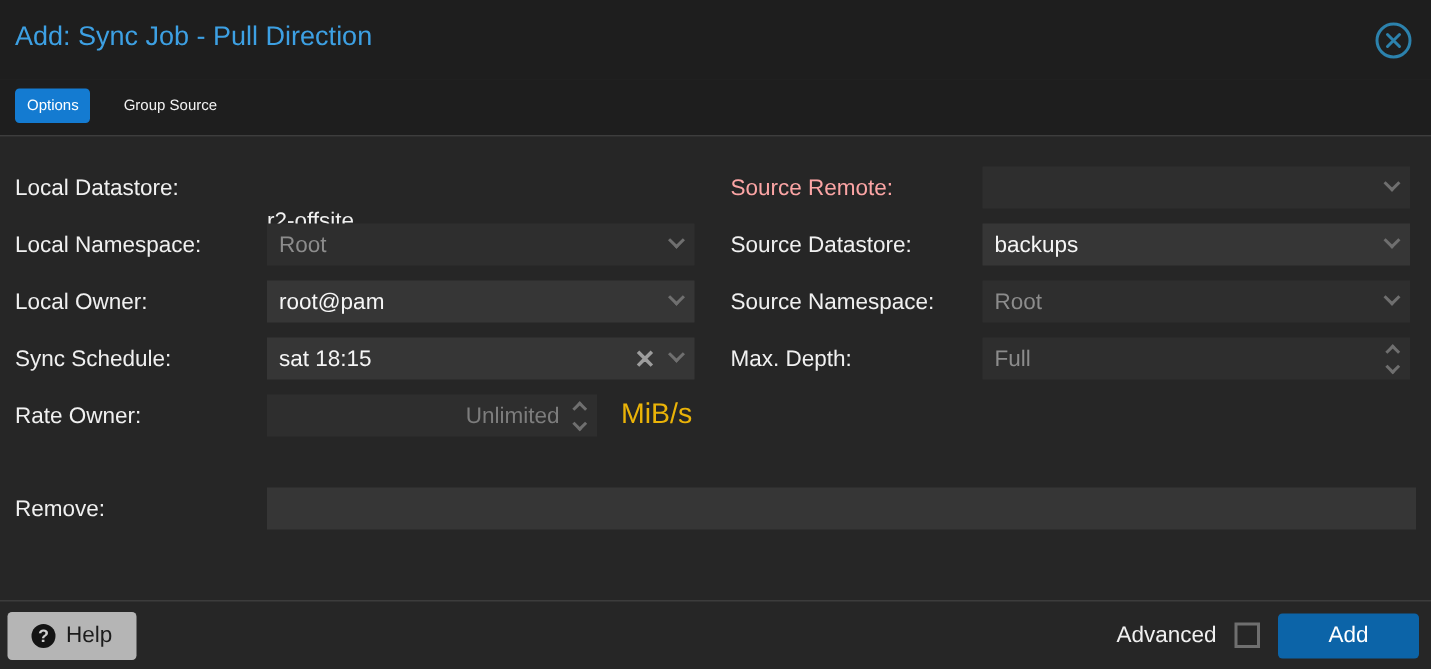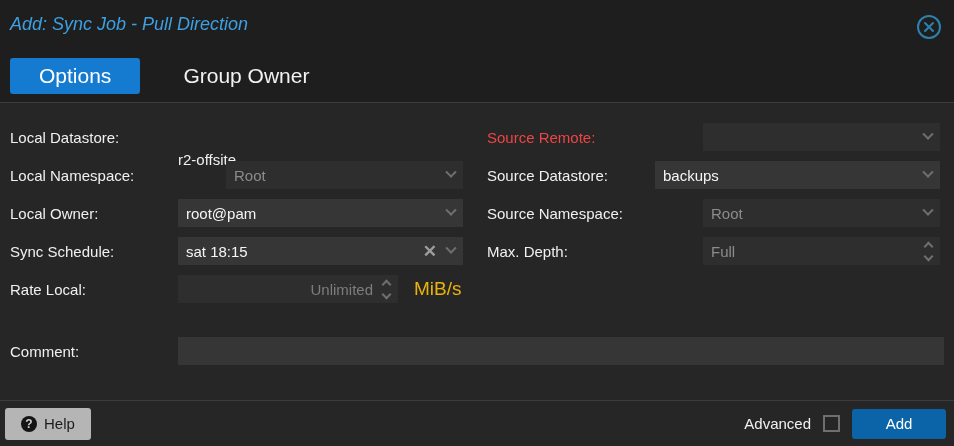--- a/index.html
+++ b/index.html
@@ -8,48 +8,48 @@
     background:#262626;
     font-family:"Liberation Sans", sans-serif;
     color:#ececec;
     position:relative;
     overflow:hidden;
   }
   
   .hdr {
     background:#1e1e1e;
     padding:13px 12px 8px 10px;
-    display:flex; align-items:flex-start; justify-content:space-between;font-style:italic;
+    display:flex; align-items:flex-start; justify-content:space-between;
   }
   .hdr-title { color:#3da0e3; font-size:18px; line-height:22px; }
   .close-btn { cursor:pointer; margin-top:1px; }
   
   .tabbar {
     background:#1e1e1e;
     padding:6px 0 8px 10px;
     border-bottom:1px solid #3d3d3d;
     display:flex; gap:14px;
   }
   .tab {
-    font-size:21px; padding:6px 29px; border-radius:3px;
+    font-size:10px; padding:6px 8px; border-radius:3px;
     color:#f2f2f2; cursor:pointer;
   }
   .tab.active { background:#147bd1; color:#ffffff; }
   
   .form { padding:20px 10px 0 10px; display:flex; gap:24px; }
   .col { width:453px; }
   .row { display:flex; align-items:center; height:28px; margin-bottom:10px; }
   .lbl { flex:0 0 168px; font-size:15px; color:#f0f0f0; }
-  .lbl.dim { color:#ef4444; }
+  .lbl.dim { color:#fca5a5; }
   .val-text { font-size:15px; color:#f0f0f0;margin-top:44px; }
   .field {
     flex:1; height:28px; background:#363636; display:flex; align-items:center;
     padding:0 8px; font-size:15px; color:#f5f5f5; position:relative; cursor:pointer;
   }
-  .field.disabled { background:#2e2e2e; color:#8c8c8c; cursor:default;margin-left:48px; }
+  .field.disabled { background:#2e2e2e; color:#8c8c8c; cursor:default; }
   .field .txt { flex:1; white-space:nowrap; overflow:hidden; }
   .chev {
     width:8px; height:8px; border-right:2px solid #6f6f6f; border-bottom:2px solid #6f6f6f;
     transform:rotate(45deg) translate(-2px,-2px); margin-left:10px; flex:0 0 auto;
   }
   .clear-x { color:#9d9d9d; font-size:17px; font-weight:bold; margin-left:8px; cursor:pointer; line-height:1; }
   .spinner { display:flex; flex-direction:column; gap:3px; margin-left:10px; }
   .spinner .up, .spinner .dn {
     width:7px; height:7px; border-right:2px solid #6f6f6f; border-bottom:2px solid #6f6f6f;
   }
@@ -117,21 +117,21 @@
   <div class="close-btn">
     <svg width="26" height="26" viewBox="0 0 26 26">
       <circle cx="13" cy="13" r="11" fill="none" stroke="#2c82ad" stroke-width="2"></circle>
       <path d="M9 9 L17 17 M17 9 L9 17" stroke="#2c82ad" stroke-width="2" stroke-linecap="round"></path>
     </svg>
   </div>
 </div>
 
 <div class="tabbar">
   <div class="tab active">Options</div>
-  <div class="tab">Group Owner</div>
+  <div class="tab">Group Source</div>
 </div>
 
 <div class="form">
 
   <div class="col">
 
     <div class="row">
       <div class="lbl">Local Datastore:</div>
       <div class="val-text">r2-offsite</div>
     </div>
@@ -155,21 +155,21 @@
     <div class="row">
       <div class="lbl">Sync Schedule:</div>
       <div class="field">
         <span class="txt">sat 18:15</span>
         <span class="clear-x">✕</span>
         <span class="chev"></span>
       </div>
     </div>
 
     <div class="row">
-      <div class="lbl">Rate Local:</div>
+      <div class="lbl">Rate Owner:</div>
       <div class="field numfield">
         <input type="text" placeholder="Unlimited" style="">
         <span class="spinner">
             <span class="up"></span>
             <span class="dn"></span>
           </span>
       </div>
       <span class="unit">MiB/s</span>
     </div>
 
@@ -211,21 +211,21 @@
             <span class="dn"></span>
           </span>
       </div>
     </div>
 
 
   </div>
 </div>
 
 <div class="comment-row">
-  <div class="lbl">Comment:</div>
+  <div class="lbl">Remove:</div>
   <input class="text-input" type="text" value="" style="">
 </div>
 
 <div class="footer">
   <div class="help-btn">
     <span class="help-icon">?</span>
     <span>Help</span>
   </div>
   <div class="footer-right">
     <span class="adv-label">Advanced</span>

